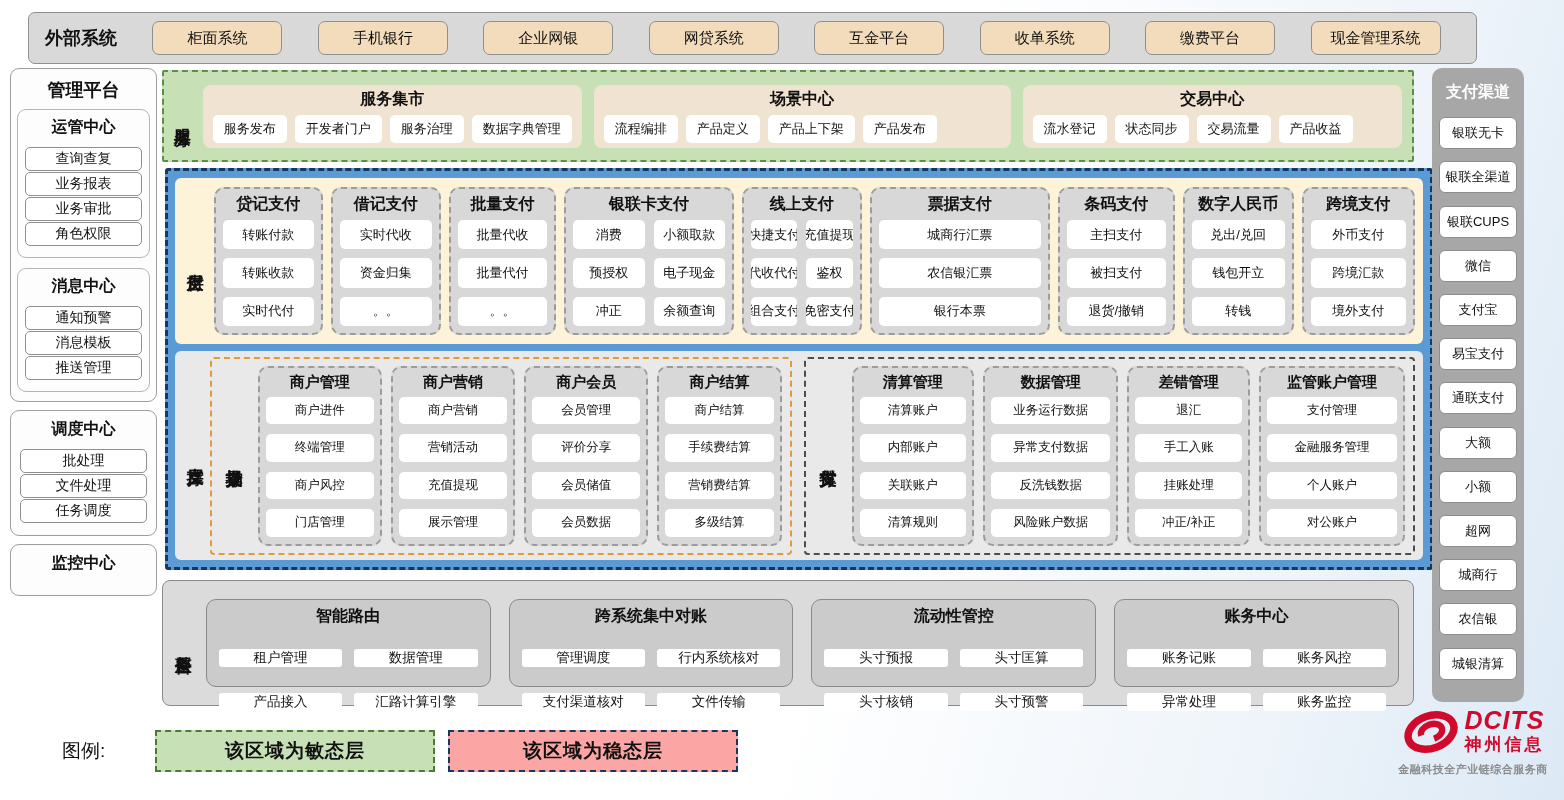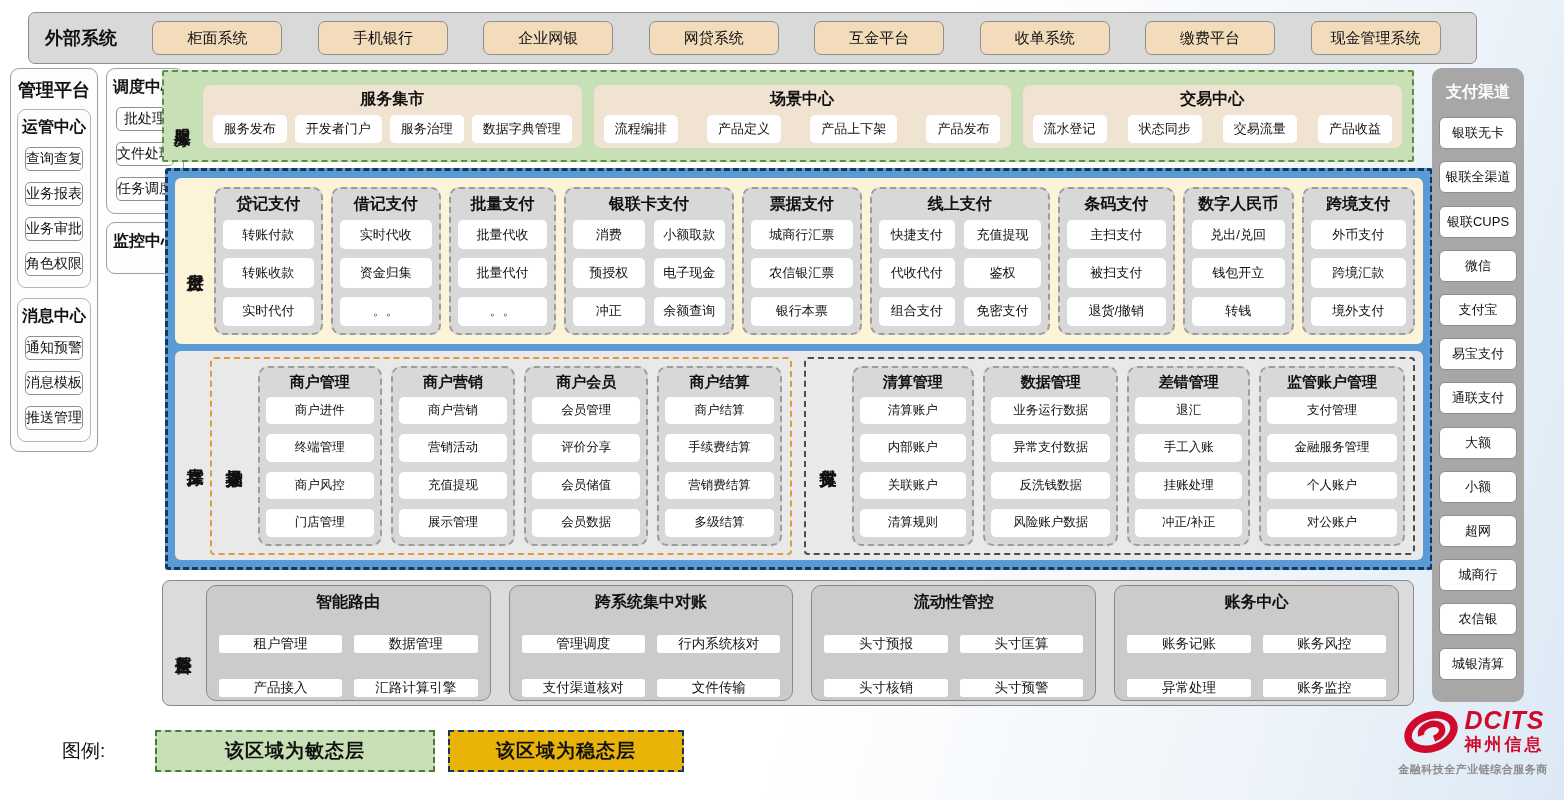--- a/index.html
+++ b/index.html
@@ -19,44 +19,44 @@
     display:flex; align-items:center;
   }
   .topbar-label { font-size:18px; font-weight:bold; margin-left:16px; white-space:nowrap; }
   .topbar-items { flex:1; display:flex; justify-content:space-evenly; align-items:center; }
   .tan-btn {
     background:#f3dcbb; border:1px solid #8f8f8f; border-radius:7px;
     width:130px; height:34px; line-height:32px; text-align:center; font-size:15px; white-space:nowrap;
   }
 
   
-  .sidebar { position:absolute; left:10px; top:68px; width:147px; display:flex; flex-direction:row; gap:8px; }
+  .sidebar { position:absolute; left:10px; top:68px; width:147px; display:flex; flex-direction:column; gap:8px; }
   .side-box { background:#fdfdfd; border:1px solid #9f9f9f; border-radius:9px; padding:5px 6px 9px; }
   .side-title { text-align:center; font-weight:bold; font-size:18px; padding:4px 0 7px; }
   .side-section { border:1px solid #b5b5b5; border-radius:9px; padding:5px 4px 11px; margin-bottom:10px; }
   .side-section:last-child { margin-bottom:0; }
   .side-section-title { text-align:center; font-weight:bold; font-size:16px; margin:2px 0 9px; }
-  .side-btns { display:flex; flex-direction:column; gap:11px; padding:0 3px; }
+  .side-btns { display:flex; flex-direction:column; gap:1px; padding:0 3px; }
   .side-btn { background:#fff; border:1px solid #8f8f8f; border-radius:5px; font-size:14px; text-align:center; padding:2px 0; white-space:nowrap; }
   .side-box.plain { padding:4px 6px 12px; }
   .side-box.plain .side-section-title { margin:4px 0 9px; }
 
   
   .service-layer {
     position:absolute; left:162px; top:70px; width:1252px; height:92px;
     background:#c8e0b6; border:2px dashed #5d8e45; border-radius:2px;
     display:flex; align-items:center; gap:12px; padding:0 10px 0 8px;
   }
   .vlabel { writing-mode:vertical-rl; text-orientation:upright; font-weight:bold; font-size:17px; line-height:1.1; letter-spacing:1px; white-space:nowrap; }
   .service-center { background:#f1e3d1; border-radius:8px; height:63px; display:flex; flex-direction:column; padding:2px 10px 7px; }
   .service-center:nth-of-type(2) { flex:1.00; }
   .service-center:nth-of-type(3) { flex:1.17; }
   .service-center:nth-of-type(4) { flex:1.06; }
   .service-center-title { text-align:center; font-weight:bold; font-size:16px; margin:2px 0 5px; white-space:nowrap; }
-  .service-center-items { flex:1; display:flex; justify-content:space-between; align-items:center; gap:8px; }
+  .service-center-items { flex:1; display:flex; justify-content:flex-start; align-items:center; gap:8px; }
   .svc-btn { background:#fff; border-radius:5px; font-size:13px; padding:5px 11px; text-align:center; white-space:nowrap; }
 
   
   .stable-block {
     position:absolute; left:165px; top:168px; width:1268px; height:402px;
     background:#5b9bd5; border:3px dashed #17375e; border-radius:3px;
     padding:7px; display:flex; flex-direction:column; gap:7px;
   }
   .pay-layer { background:#fcf3d9; border-radius:6px; flex:0 0 166px; display:flex; align-items:center; gap:10px; padding:0 8px 0 10px; }
   .pay-cols { flex:1; display:flex; gap:8px; height:148px; }
@@ -82,41 +82,41 @@
   .sup-col-title { text-align:center; font-weight:bold; font-size:15px; white-space:nowrap; margin:3px 0 5px; overflow:hidden; }
   .sup-col-items { flex:1; display:grid; grid-template-columns:1fr; gap:10px; }
   .sup-col .pbtn { font-size:12.5px; }
 
   
   .integration-layer {
     position:absolute; left:162px; top:580px; width:1252px; height:126px;
     background:#dbdbdb; border:1px solid #8a8a8a; border-radius:8px;
     display:flex; align-items:center; gap:14px; padding:0 14px 0 10px;
   }
-  .int-boxes { flex:1; display:flex; gap:18px; height:116px; }
+  .int-boxes { flex:1; display:flex; gap:18px; height:88px; }
   .int-box { background:#cbcbcb; border:1px solid #8a8a8a; border-radius:10px; flex:1; padding:3px 12px 9px; display:flex; flex-direction:column; }
   .int-title { font-weight:bold; font-size:16px; text-align:center; margin:3px 0 6px; white-space:nowrap; }
   .int-items { flex:1; display:grid; grid-template-columns:1fr 1fr; gap:10px 12px; }
   .int-btn { background:#fff; border-radius:3px; font-size:13.5px; display:flex; align-items:center; justify-content:center; white-space:nowrap; overflow:hidden;margin-top:16px; }
 
   
   .right-panel {
     position:absolute; left:1432px; top:68px; width:92px; height:634px;
     background:#a7a7a7; border-radius:10px; padding:8px 7px 10px;
     display:flex; flex-direction:column;
   }
   .rp-title { color:#fff; font-weight:bold; font-size:16px; text-align:center; margin:6px 0 2px; white-space:nowrap; }
   .rp-items { flex:1; display:flex; flex-direction:column; justify-content:space-evenly; }
   .rp-btn { background:#fff; border:1px solid #8d8d8d; border-radius:6px; font-size:13px; text-align:center; padding:6px 0; white-space:nowrap; overflow:hidden; }
 
   
   .legend-label { position:absolute; left:62px; top:738px; font-size:19px; }
   .legend-badge { position:absolute; top:730px; height:42px; line-height:38px; text-align:center; font-weight:bold; font-size:19px; letter-spacing:1px; }
   .legend-agile { left:155px; width:280px; background:#c8e0b6; border:2px dashed #4e7a35; }
-  .legend-stable { left:448px; width:236px; background:#eab308; border:2px dashed #17375e; }
+  .legend-stable { left:448px; width:290px; background:#fca5a5; border:2px dashed #17375e; }
 
   
   .logo { position:absolute; left:1388px; top:706px; width:170px; display:flex; flex-direction:column; align-items:center; }
   .logo-row { display:flex; align-items:center; gap:5px; }
   .logo-texts { display:flex; flex-direction:column; align-items:flex-start; }
   .logo-brand { font-size:25px; font-weight:bold; font-style:italic; color:#cf0a2c; letter-spacing:1px; line-height:1; }
   .logo-company { font-size:17px; font-weight:bold; color:#cf0a2c; letter-spacing:3px; line-height:1.2; margin-top:2px; }
   .logo-tagline { font-size:11px; font-weight:bold; color:#8c8c8c; white-space:nowrap; margin-top:4px; letter-spacing:0.5px; }
 </style>
 </head>
@@ -239,36 +239,36 @@
           <div class="pay-col-items cols2">
             <div class="pbtn">消费</div>
             <div class="pbtn">小额取款</div>
             <div class="pbtn">预授权</div>
             <div class="pbtn">电子现金</div>
             <div class="pbtn">冲正</div>
             <div class="pbtn">余额查询</div>
           </div>
         </div>
         <div class="pay-col">
-          <div class="pay-col-title">票据支付</div>
-          <div class="pay-col-items cols1">
-            <div class="pbtn">城商行汇票</div>
-            <div class="pbtn">农信银汇票</div>
-            <div class="pbtn">银行本票</div>
-          </div>
-        </div>
-        <div class="pay-col">
           <div class="pay-col-title">线上支付</div>
           <div class="pay-col-items cols2">
             <div class="pbtn">快捷支付</div>
             <div class="pbtn">充值提现</div>
             <div class="pbtn">代收代付</div>
             <div class="pbtn">鉴权</div>
             <div class="pbtn">组合支付</div>
             <div class="pbtn">免密支付</div>
+          </div>
+        </div>
+        <div class="pay-col">
+          <div class="pay-col-title">票据支付</div>
+          <div class="pay-col-items cols1">
+            <div class="pbtn">城商行汇票</div>
+            <div class="pbtn">农信银汇票</div>
+            <div class="pbtn">银行本票</div>
           </div>
         </div>
         <div class="pay-col">
           <div class="pay-col-title">条码支付</div>
           <div class="pay-col-items cols1">
             <div class="pbtn">主扫支付</div>
             <div class="pbtn">被扫支付</div>
             <div class="pbtn">退货/撤销</div>
           </div>
         </div>

